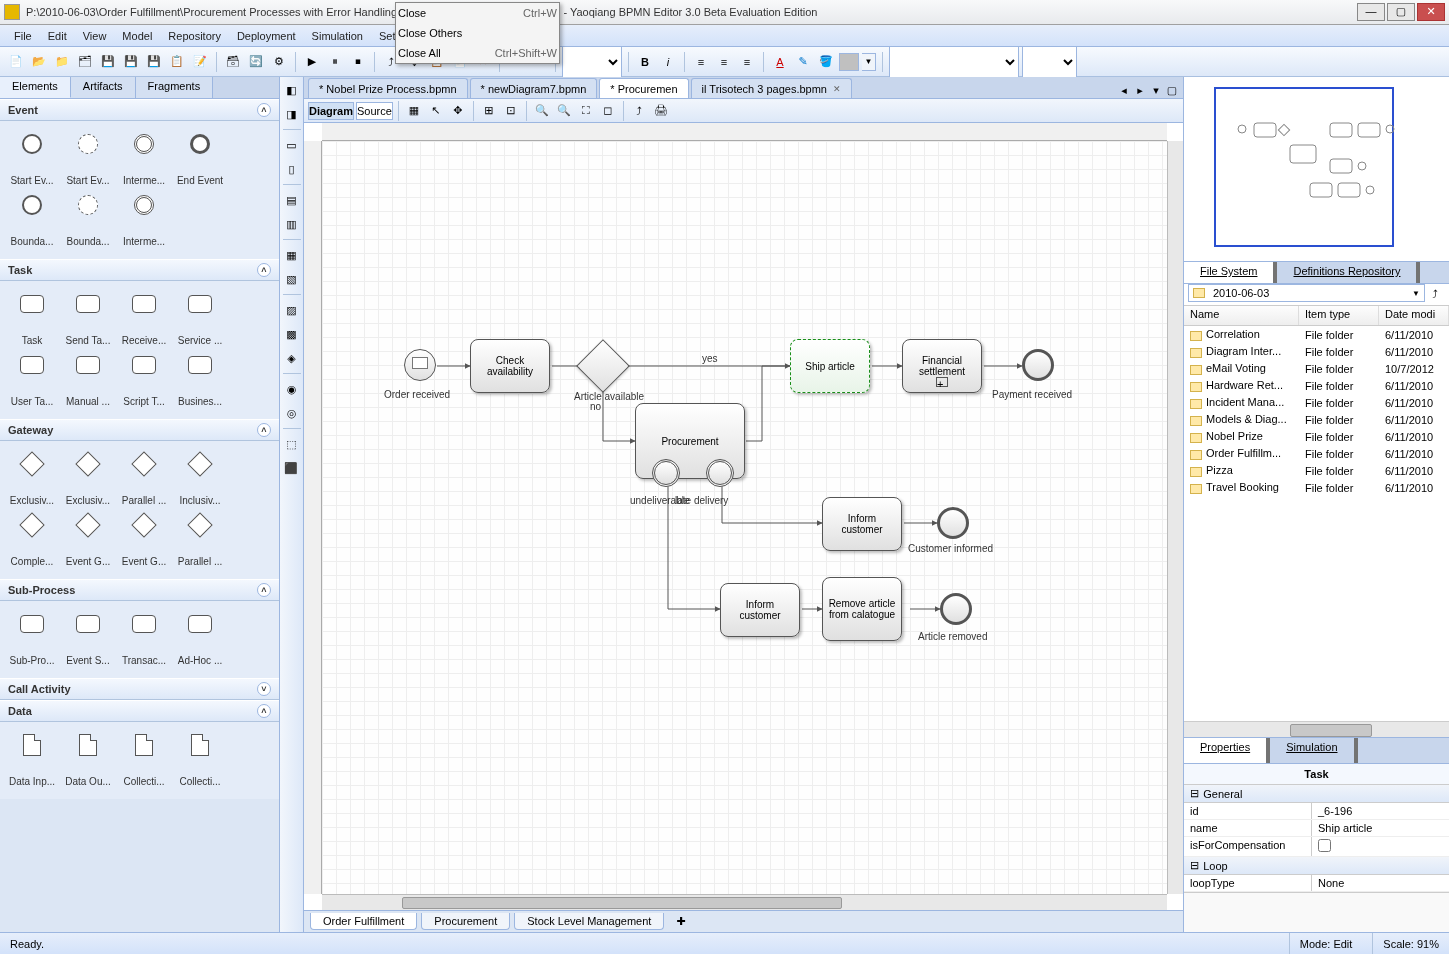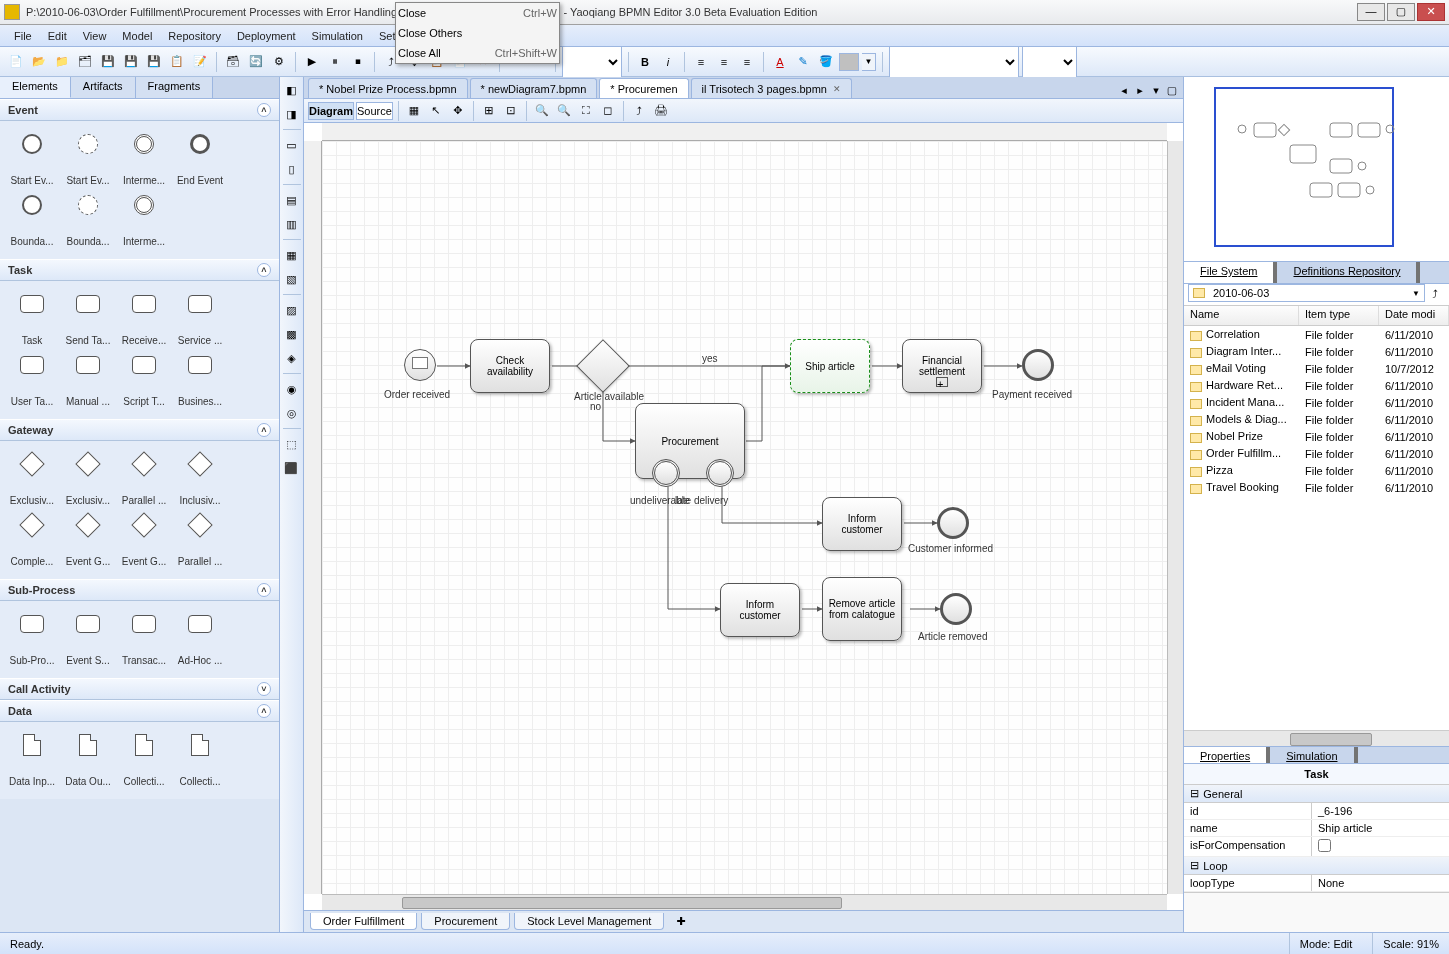--- a/index.html
+++ b/index.html
@@ -117,21 +117,21 @@
 .fs-col-name { width: 115px; }
 .fs-col-type { width: 80px; }
 .fs-col-date { flex: 1; }
 .fs-rows { }
 .fs-row { display: flex; height: 17px; align-items: center; }
 .fs-row > div { padding: 0 6px; white-space: nowrap; overflow: hidden; text-overflow: ellipsis; }
 .folder-icon { width: 12px; height: 10px; background: #ffe9a8; border: 1px solid #d4b24c; display: inline-block; margin-right: 4px; vertical-align: middle; }
 .fs-scroll-h { height: 16px; background: #e8e8e8; border-top: 1px solid #ccc; position: relative; }
 .fs-scroll-h::after { content:''; position:absolute; left: 40%; top:2px; width:30%; height:11px; background:#c8c8c8; border:1px solid #999; border-radius:2px; }
 
-.props-tabs { height: 18px; display: flex; background: #c8d6ec; border-top: 1px solid #9cb6e0; border-bottom: 1px solid #9cb6e0; }
+.props-tabs { height: 27px; display: flex; background: #c8d6ec; border-top: 1px solid #9cb6e0; border-bottom: 1px solid #9cb6e0; }
 .props-body { background: #fff; flex-shrink: 0; }
 .props-title { text-align: center; font-weight: bold; padding: 4px; background: #f4f8fe; border-bottom: 1px solid #ccc; }
 .props-group { background: linear-gradient(to bottom,#f0f4fa,#dde8f8); padding: 2px 6px; border-bottom: 1px solid #ccc; display:flex; align-items:center; gap:4px; }
 .props-row { display: flex; border-bottom: 1px solid #eee; }
 .props-row .k { width: 128px; padding: 2px 6px; border-right: 1px solid #ccc; }
 .props-row .v { flex: 1; padding: 2px 6px; }
 .props-notes { height: 40px; background: #f9f9f9; border-top: 1px solid #ccc; }
 
 
 .statusbar { height: 22px; background: linear-gradient(to bottom, #e6eefb, #d3e2fa); border-top: 1px solid #9cb6e0; display: flex; align-items: center; padding: 0 10px; gap: 20px; }

